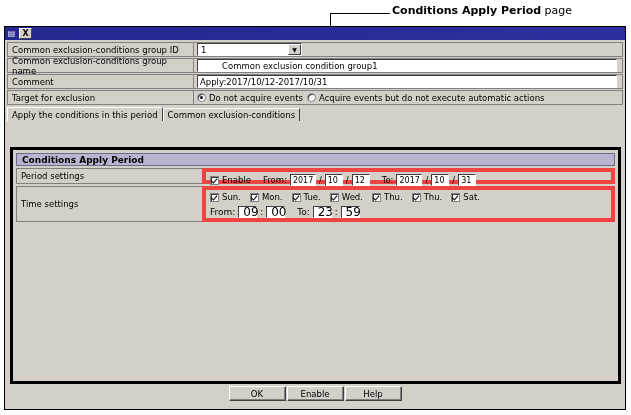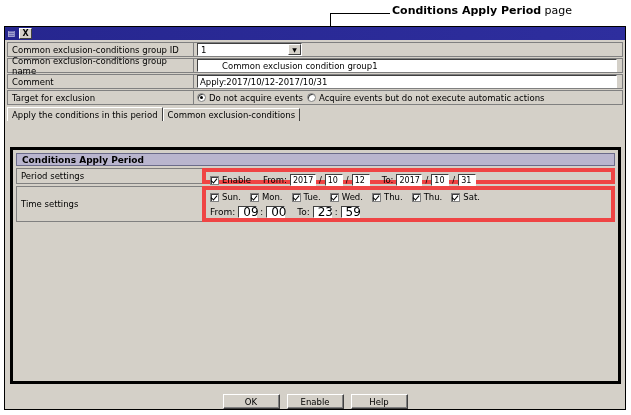--- a/index.html
+++ b/index.html
@@ -350,25 +350,25 @@
   }
   .sep { font-size: 8.5px; }
   .days { display: flex; align-items: flex-start; gap: 9px; }
   .day { display: flex; align-items: center; gap: 3px; font-size: 8.5px; }
   .timeline2 { display: flex; align-items: center; gap: 3px; margin-top: 4px; }
 
   
   .buttonbar {
     position: absolute;
     left: 0;
-    bottom: 0;
+    bottom: 8px;
     width: 100%;
     display: flex;
     justify-content: center;
-    gap: 7px;
+    gap: 1px;
   }
   .btn {
     width: 57px;
     height: 15px;
     background: #d4d0c8;
     border: 1px solid #ffffff;
     border-right-color: #404040;
     border-bottom-color: #404040;
     box-shadow: inset -1px -1px 0 #808080;
     display: flex;

